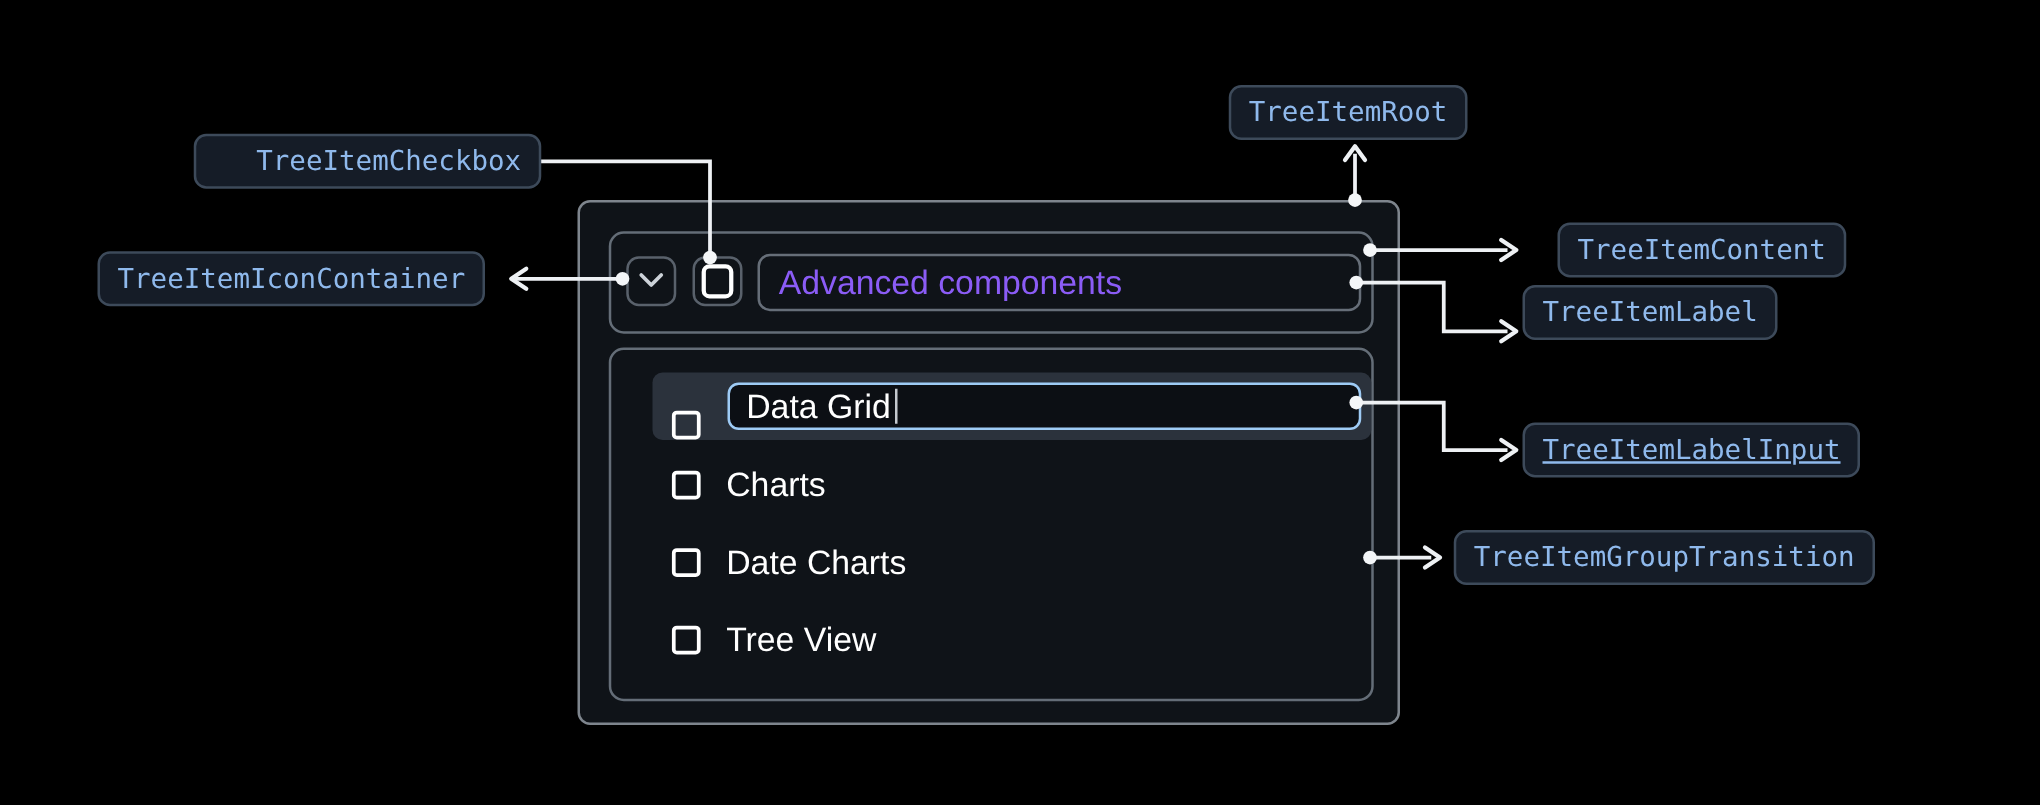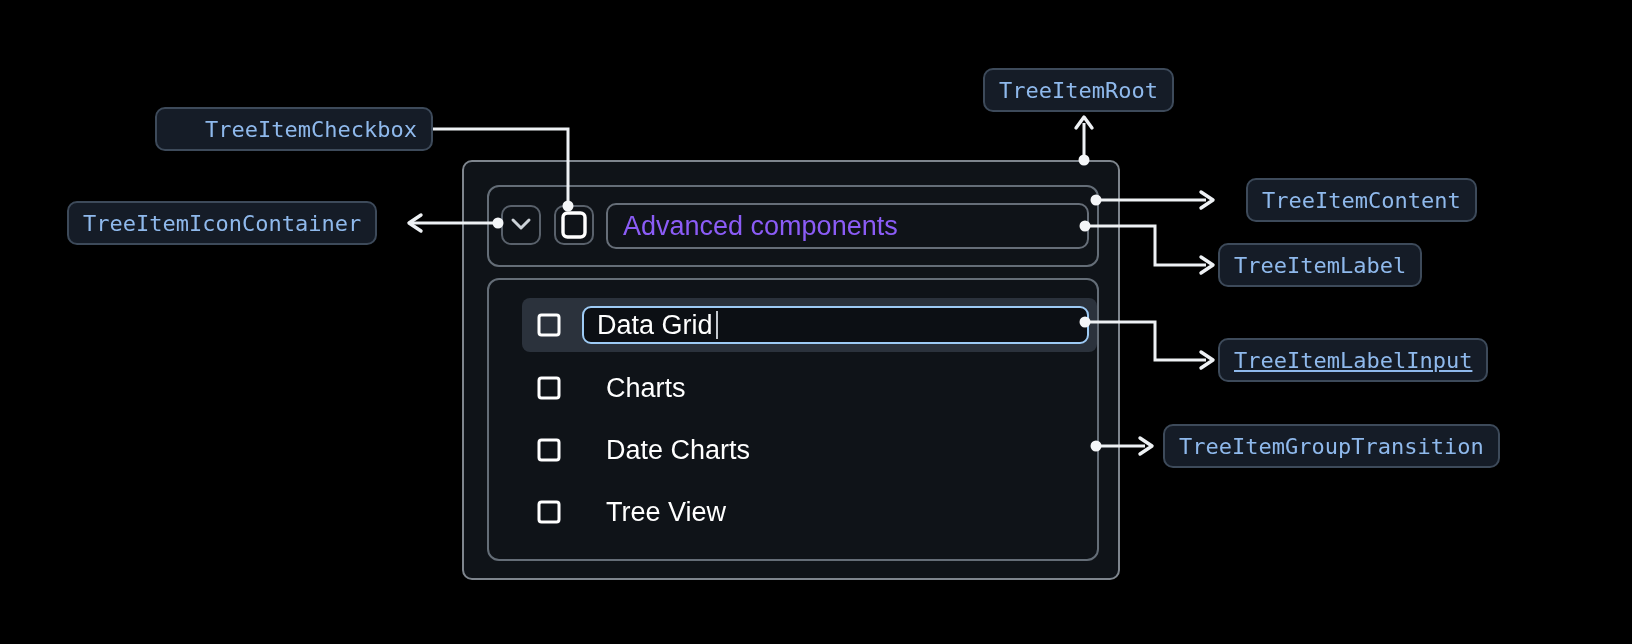--- a/index.html
+++ b/index.html
@@ -9,24 +9,24 @@
   }
   
   .badge{
     position:absolute;height:44px;box-sizing:border-box;
     display:flex;align-items:center;padding:0 14px;
     background:#151c27;border:2px solid #3d4a5a;border-radius:10px;
     color:#8fb9ec;font-family:"DejaVu Sans Mono",monospace;font-size:22px;
     white-space:nowrap;z-index:30;
   }
   #b-checkbox{left:155px;top:107px;padding-left:48px;}
-  #b-iconcontainer{left:67px;top:201px;}
+  #b-iconcontainer{left:78px;top:201px;}
   #b-root{left:983px;top:68px;}
   #b-content{left:1218px;top:178px;margin-left:28px;}
-  #b-label{left:1218px;top:243px;text-align:center;}
+  #b-label{left:1218px;top:228px;text-align:center;}
   #b-labelinput{left:1218px;top:338px;text-decoration:underline;}
   #b-grouptransition{left:1163px;top:424px;text-align:center;}
   
   .tree-root{
     position:absolute;left:462px;top:160px;width:658px;height:420px;box-sizing:border-box;
     background:#0f1318;border:2px solid #7e858d;border-radius:10px;z-index:10;
   }
   .tree-content{
     position:absolute;left:23px;top:23px;width:612px;height:82px;box-sizing:border-box;
     border:2px solid #646d77;border-radius:12px;
@@ -46,22 +46,22 @@
   }
   .tree-group{
     position:absolute;left:23px;top:116px;width:612px;height:283px;box-sizing:border-box;
     border:2px solid #646d77;border-radius:12px;
   }
   .row{
     position:absolute;left:33px;width:575px;height:54px;box-sizing:border-box;
     display:flex;align-items:center;padding-left:15px;
     color:#fff;font-size:27px;cursor:pointer;
   }
-  .row .item-text{margin-left:45px;}
-  .row.editing{top:18px;background:#2b323c;border-radius:8px;}
+  .row .item-text{margin-left:20px;}
+  .row.editing{top:18px;background:#2b323c;border-radius:8px;align-items:flex-end;}
   #row-1{top:81px;}
   #row-2{top:143px;}
   #row-3{top:205px;}
   .label-input{
     position:absolute;left:60px;top:8px;width:507px;height:38px;box-sizing:border-box;
     background:#0c0f14;border:2.5px solid #9ecbf5;border-radius:9px;
     display:flex;align-items:center;padding-left:13px;
     color:#fff;font-size:27px;cursor:text;
   }
   .caret{display:inline-block;width:2.5px;height:28px;background:#c4c9cf;margin-left:3px;}

